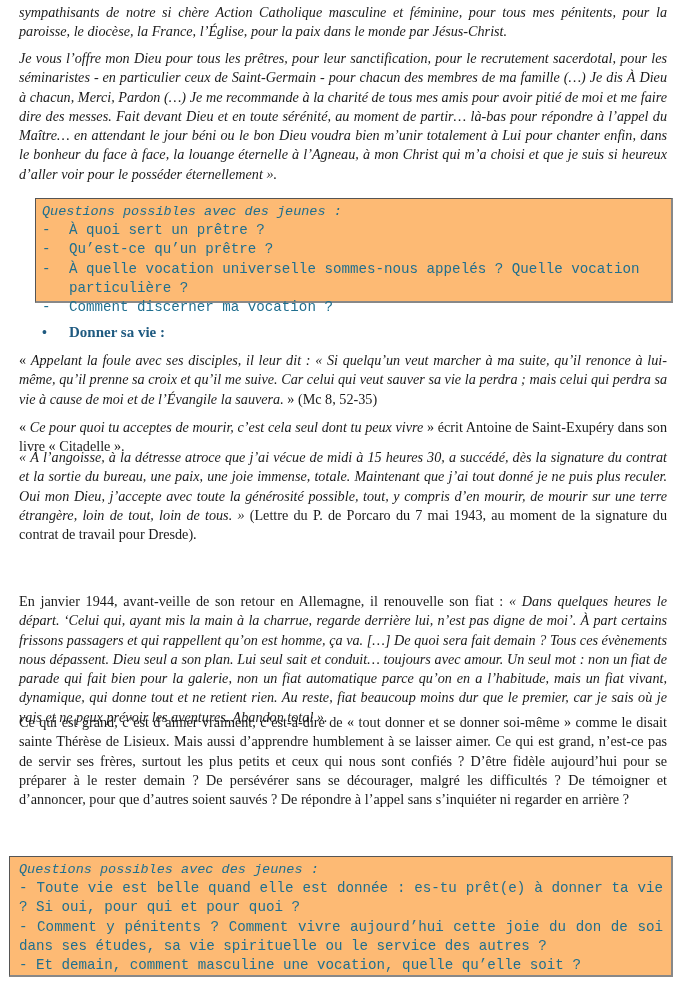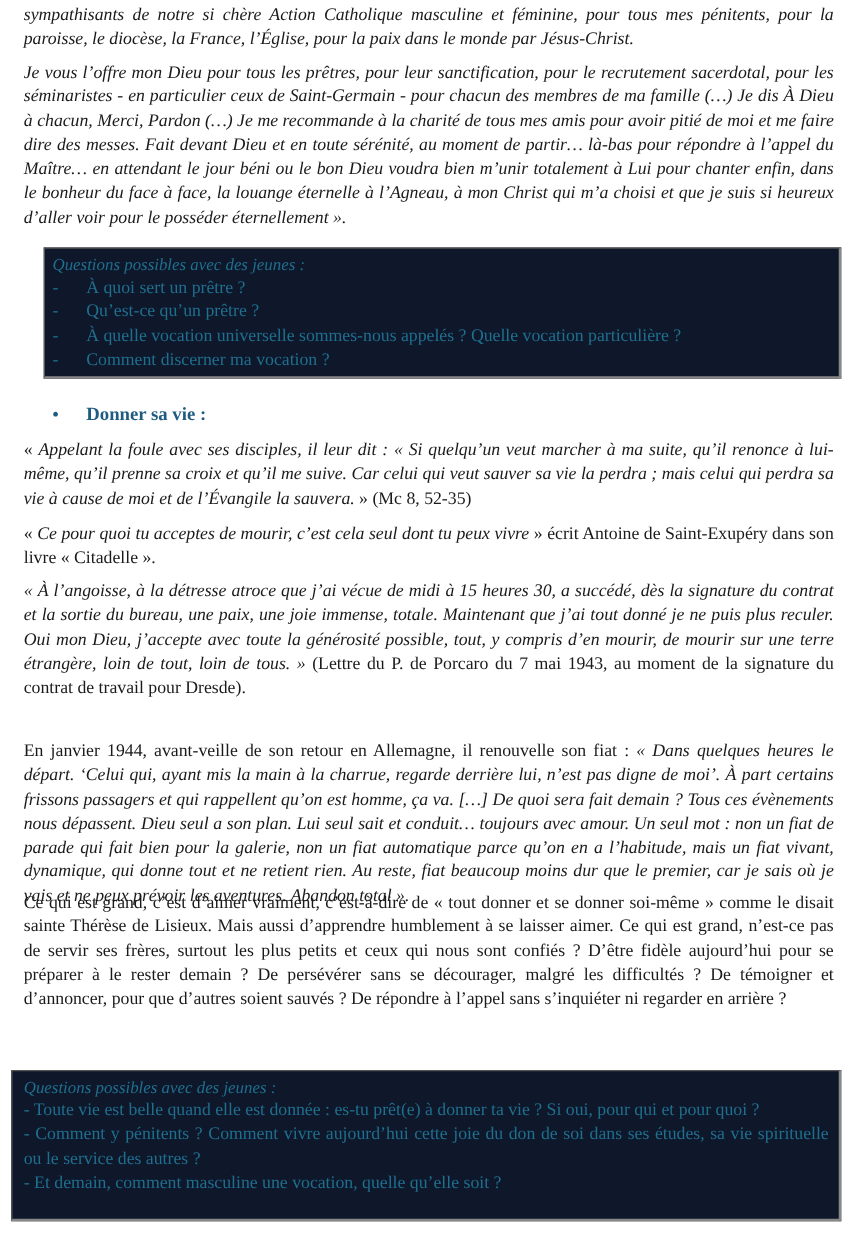--- a/index.html
+++ b/index.html
@@ -10,22 +10,22 @@
   }
   .page { position: absolute; left: 0; top: 0; width: 685px; height: 1000px; border-radius: 15px; }
   .p {
     position: absolute; left: 19px; width: 648px;
     font-family: "Liberation Serif", serif;
     font-size: 14.2px; line-height: 19.3px; text-align: justify;
   }
   .it { font-style: italic; }
   .box {
     position: absolute; border: 1px solid #555; border-right: 2px solid #888; border-bottom: 2px solid #888;
-    background: #0f172a; box-sizing: border-box;
-    font-family: Liberation Serif, serif; color: #1f6f8f;
+    background: #fdba74; box-sizing: border-box;
+    font-family: Liberation Mono, monospace; color: #1f6f8f;
   }
   .box .title { font-style: italic; font-size: 13.5px; line-height: 19px; }
   .box .q { font-size: 14.2px; line-height: 19.3px; }
   .box1 { left: 35px; top: 198px; width: 638px; height: 105px; padding: 3px 0 0 6px; }
   .box1 .row { display: flex; }
   .box1 .dash { width: 27px; flex: 0 0 27px; }
   .box2 { left: 9px; top: 856px; width: 664px; height: 121px; padding: 3px 8px 0 9px; text-align: justify; }
   .heading {
     position: absolute; left: 42px; top: 324px;
     font-family: "Liberation Serif", serif; font-weight: bold; font-size: 15px; color: #1f5a80;
@@ -71,21 +71,21 @@
   </div>
 
   <div class="p" style="top:351px;">
     <span>« </span><span class="it">Appelant la foule avec ses disciples, il leur dit : « Si quelqu’un veut marcher à ma suite, qu’il renonce à lui-même, qu’il prenne sa croix et qu’il me suive. Car celui qui veut sauver sa vie la perdra ; mais celui qui perdra sa vie à cause de moi et de l’Évangile la sauvera.</span><span> » (Mc 8, 52-35)</span>
   </div>
 
   <div class="p" style="top:418px;">
     <span>« </span><span class="it">Ce pour quoi tu acceptes de mourir, c’est cela seul dont tu peux vivre</span><span> » écrit Antoine de Saint-Exupéry dans son livre « Citadelle ».</span>
   </div>
 
-  <div class="p" style="top:464px;font-family:Liberation Serif, serif;">
+  <div class="p" style="top:448px;font-family:Liberation Serif, serif;">
     <span class="it">« À l’angoisse, à la détresse atroce que j’ai vécue de midi à 15 heures 30, a succédé, dès la signature du contrat et la sortie du bureau, une paix, une joie immense, totale. Maintenant que j’ai tout donné je ne puis plus reculer. Oui mon Dieu, j’accepte avec toute la générosité possible, tout, y compris d’en mourir, de mourir sur une terre étrangère, loin de tout, loin de tous. »</span><span> (Lettre du P. de Porcaro du 7 mai 1943, au moment de la signature du contrat de travail pour Dresde).</span>
   </div>
 
   <div class="p" style="top:592px;">
     <span>En janvier 1944, avant-veille de son retour en Allemagne, il renouvelle son fiat : </span><span class="it">« Dans quelques heures le départ. ‘Celui qui, ayant mis la main à la charrue, regarde derrière lui, n’est pas digne de moi’. À part certains frissons passagers et qui rappellent qu’on est homme, ça va. […] De quoi sera fait demain ? Tous ces évènements nous dépassent. Dieu seul a son plan. Lui seul sait et conduit… toujours avec amour. Un seul mot : non un fiat de parade qui fait bien pour la galerie, non un fiat automatique parce qu’on en a l’habitude, mais un fiat vivant, dynamique, qui donne tout et ne retient rien. Au reste, fiat beaucoup moins dur que le premier, car je sais où je vais et ne peux prévoir les aventures. Abandon total ».</span>
   </div>
 
   <div class="p" style="top:713px;">
     <span>Ce qui est grand, c’est d’aimer vraiment, c’est-à-dire de « tout donner et se donner soi-même » comme le disait sainte Thérèse de Lisieux. Mais aussi d’apprendre humblement à se laisser aimer. Ce qui est grand, n’est-ce pas de servir ses frères, surtout les plus petits et ceux qui nous sont confiés ? D’être fidèle aujourd’hui pour se préparer à le rester demain ? De persévérer sans se décourager, malgré les difficultés ? De témoigner et d’annoncer, pour que d’autres soient sauvés ? De répondre à l’appel sans s’inquiéter ni regarder en arrière ?</span>
   </div>

